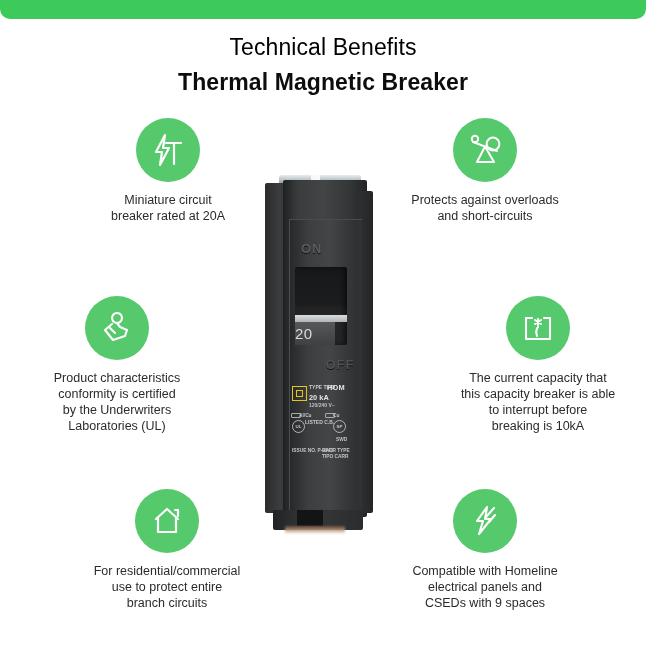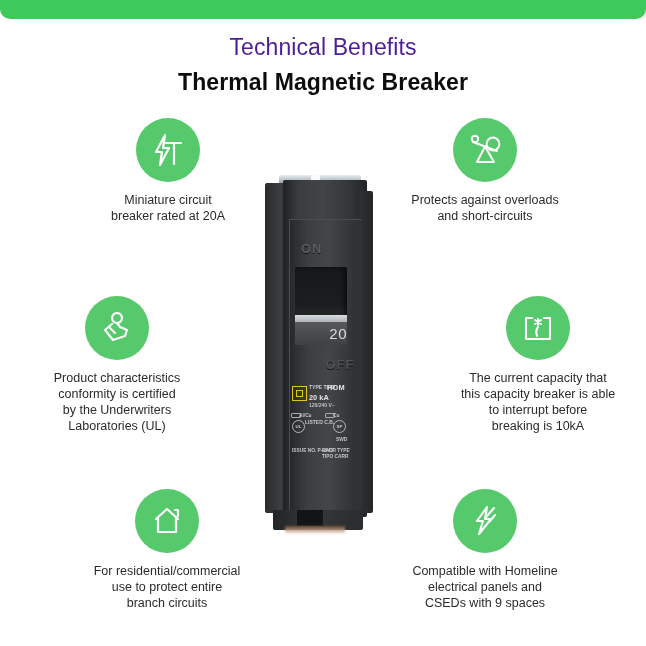--- a/index.html
+++ b/index.html
@@ -34,21 +34,21 @@
   .title-wrap {
     position: absolute;
     left: 0;
     top: 32px;
     width: 646px;
     text-align: center;
   }
   .title-line1 {
     font-size: 23px;
     font-weight: 400;
-    color: #4c1d95;
+    color: #000000;
     letter-spacing: 0.1px;
     line-height: 30px;
   }
   .title-line2 {
     font-size: 23px;
     font-weight: 700;
     color: #0d0d0d;
     letter-spacing: 0.1px;
     line-height: 30px;
     margin-top: 5px;
@@ -196,27 +196,27 @@
     left: 0;
     top: 48px;
     width: 52px;
     height: 7px;
     background: linear-gradient(180deg,#d8dde0 0%,#aeb4b8 100%);
   }
   .toggle-label {
     position: absolute;
     left: 0;
     top: 55px;
-    width: 52px;
+    width: 40px;
     height: 23px;
     background: linear-gradient(180deg,#56585a 0%,#3e4042 100%);
     color: #d7dade;
     font-size: 15px;
     font-weight: 500;
-    text-align: right;
+    text-align: left;
     line-height: 23px;
     letter-spacing: 0.5px;
   }
 
   
   .nameplate {
     position: absolute;
     left: 34px;
     top: 208px;
     width: 72px;

